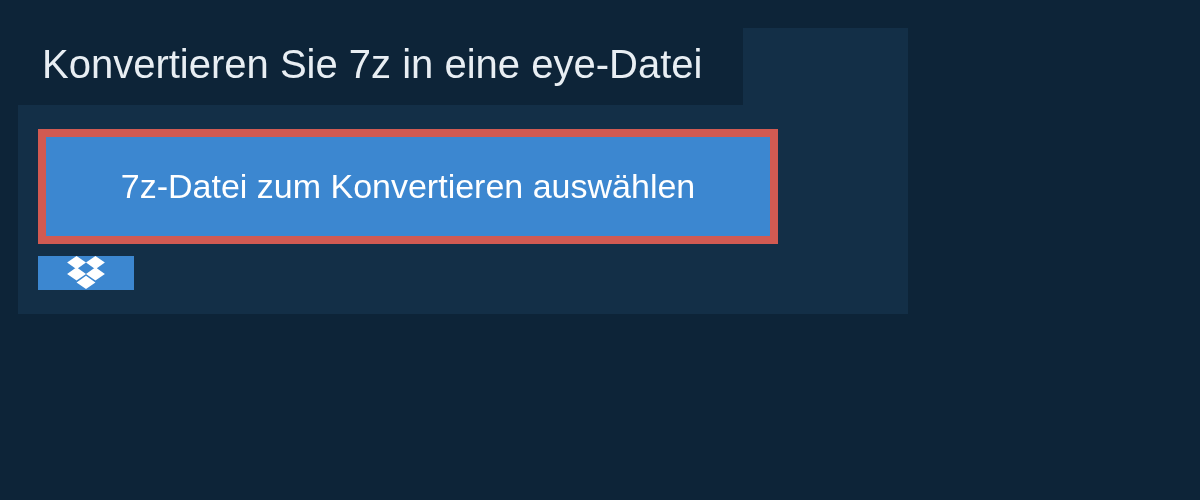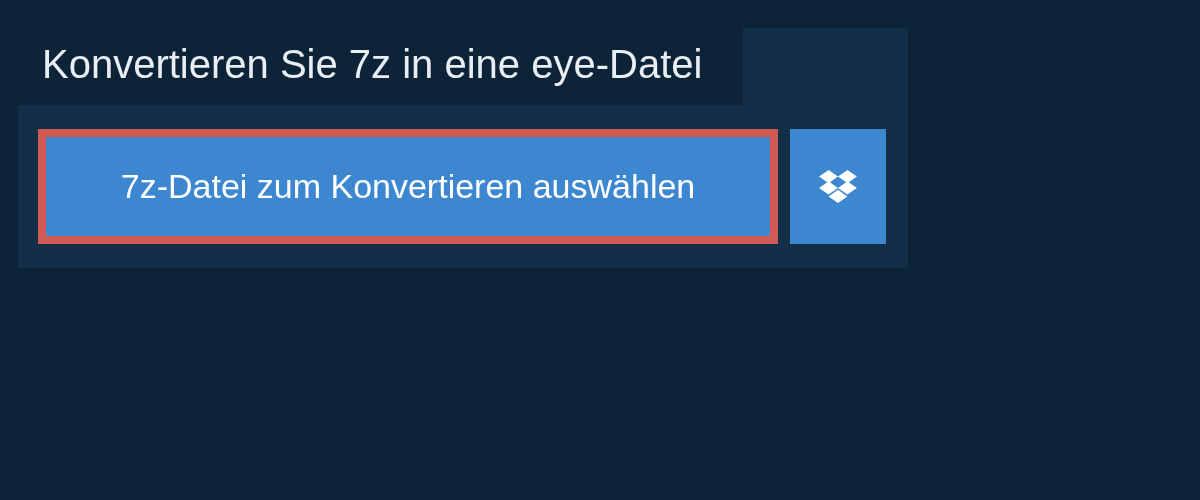--- a/index.html
+++ b/index.html
@@ -26,20 +26,21 @@
     .heading {
       color: #e8eef3;
       font-size: 40px;
       font-weight: 400;
     }
     .button-row {
       display: flex;
       align-items: stretch;
       padding: 24px 20px 24px 20px;
       gap: 12px;
+      flex-direction: column;
     }
     .select-button {
       background: #3c87d0;
       border: 8px solid #d15a52;
       color: #ffffff;
       font-size: 34px;
       font-weight: 400;
       padding: 30px 40px;
       display: flex;
       align-items: center;

